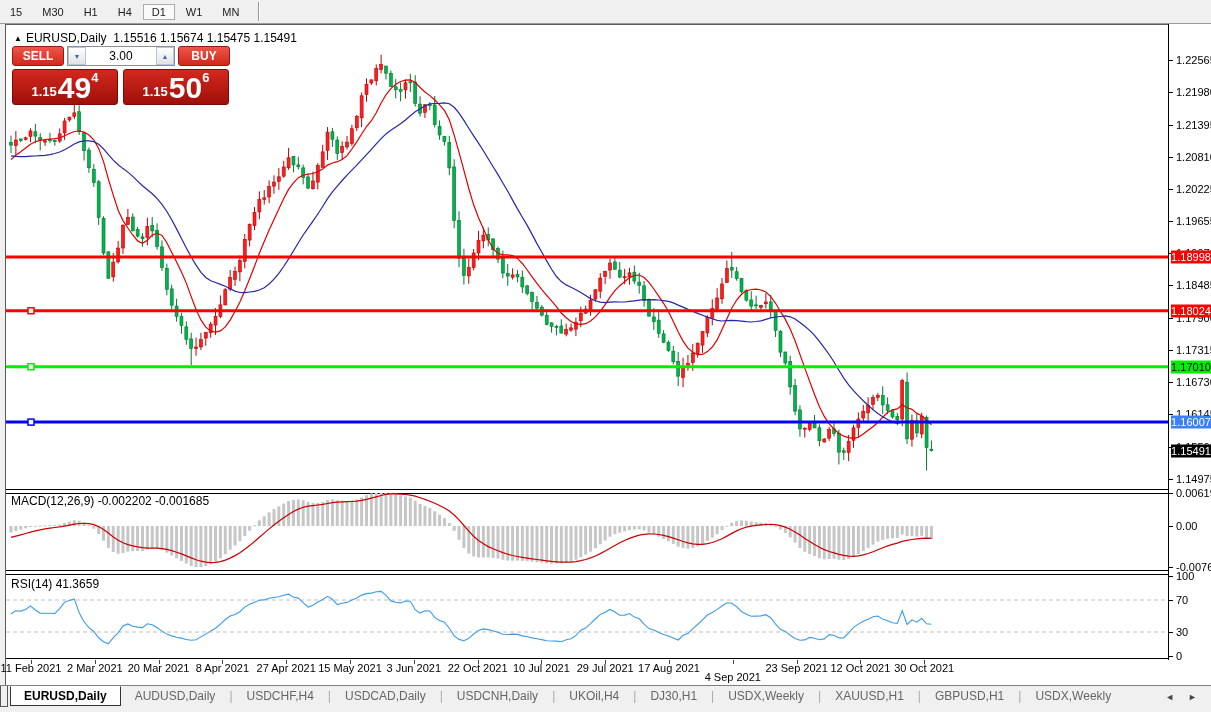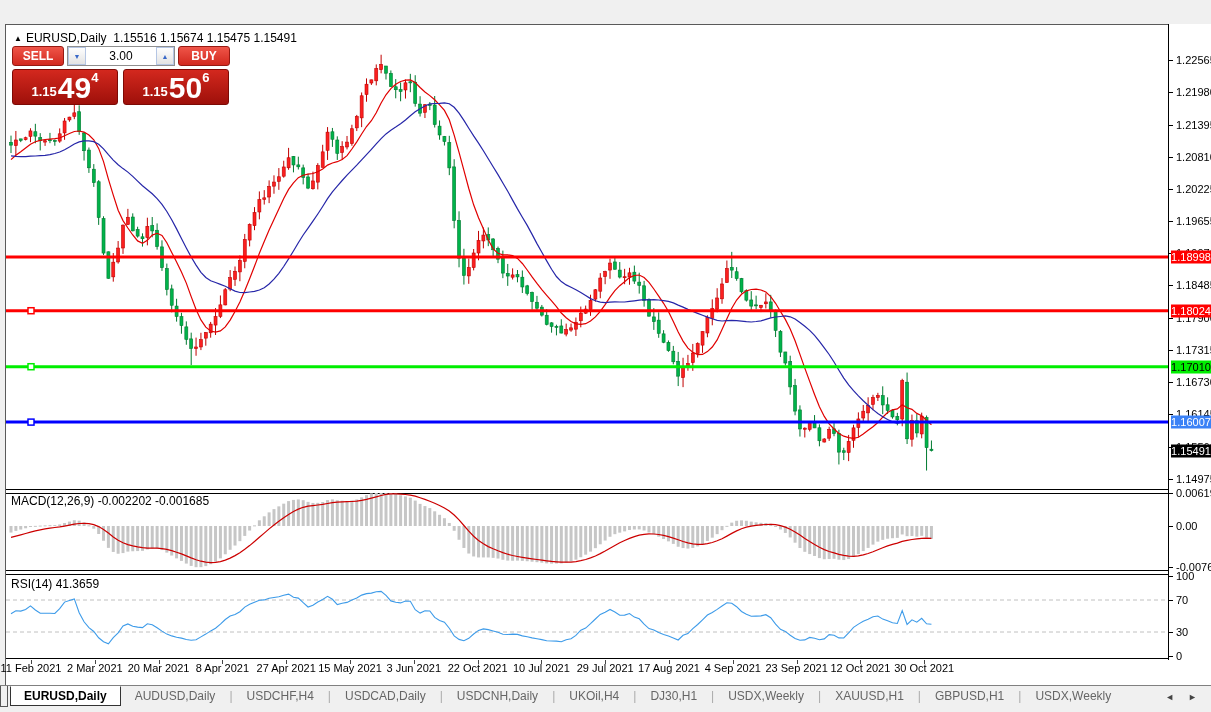--- a/index.html
+++ b/index.html
@@ -43,20 +43,30 @@
   .tab{padding:3px 14px;white-space:nowrap;}
   .tab.active{background:#fff;border:1px solid #333;border-top:1px solid #fff;color:#000;font-weight:bold;padding:2px 13px;margin-top:0;}
   .tab-div{color:#aaa;padding:3px 0;}
   #tab-scroll{margin-left:auto;display:flex;gap:14px;padding:6px 14px 0 0;color:#444;font-size:9px;}
 </style>
 </head>
 <body>
 
 <div id="app">
 
+  <div id="toolbar">
+      <div class="tf-btn">15</div>
+      <div class="tf-btn">M30</div>
+      <div class="tf-btn">H1</div>
+      <div class="tf-btn">H4</div>
+      <div class="tf-btn active">D1</div>
+      <div class="tf-btn">W1</div>
+      <div class="tf-btn">MN</div>
+      <div class="tb-sep"></div>
+    </div>
 
   <div id="chartwin"></div>
 
   <svg id="main-svg" style="left:6px;top:26px;" width="1162" height="463">
       <g>
         <line x1="5" x2="5" y1="109.61997721894346" y2="127.0332623005487" stroke="#007a30" stroke-width="1"></line>
         <rect x="3.5" y="116.33845026615182" width="3" height="2.7849489831559993" fill="#00b34a" stroke="#007a30" stroke-width="0.6"></rect>
         <line x1="9.870000000000001" x2="9.870000000000001" y1="104.95721643861509" y2="129.3125584088072" stroke="#c00000" stroke-width="1"></line>
         <rect x="8.370000000000001" y="113.99798105250252" width="3" height="5.676951701887475" fill="#fb2020" stroke="#c00000" stroke-width="0.6"></rect>
         <line x1="14.740000000000002" x2="14.740000000000002" y1="112.83564650786462" y2="116.12520817859104" stroke="#007a30" stroke-width="1"></line>
@@ -751,21 +761,21 @@
       <div class="date-label" style="left: 407.8px;">3 Jun 2021</div>
       <div class="date-tick" style="left: 471.6px;"></div>
       <div class="date-label" style="left: 471.6px;">22 Oct 2021</div>
       <div class="date-tick" style="left: 535.4px;"></div>
       <div class="date-label" style="left: 535.4px;">10 Jul 2021</div>
       <div class="date-tick" style="left: 599.2px;"></div>
       <div class="date-label" style="left: 599.2px;">29 Jul 2021</div>
       <div class="date-tick" style="left: 663px;"></div>
       <div class="date-label" style="left: 663px;">17 Aug 2021</div>
       <div class="date-tick" style="left: 726.8px;"></div>
-      <div class="date-label" style="left: 726.8px;">4 Sep 2021</div>
+      <div class="date-label" style="left: 726.8px; margin-top: 9px;">4 Sep 2021</div>
       <div class="date-tick" style="left: 790.6px;"></div>
       <div class="date-label" style="left: 790.6px;">23 Sep 2021</div>
       <div class="date-tick" style="left: 854.4px;"></div>
       <div class="date-label" style="left: 854.4px;">12 Oct 2021</div>
       <div class="date-tick" style="left: 918.2px;"></div>
       <div class="date-label" style="left: 918.2px;">30 Oct 2021</div>
     </div>
 
   <div id="tabbar">
     <div id="tab-stub"></div>

